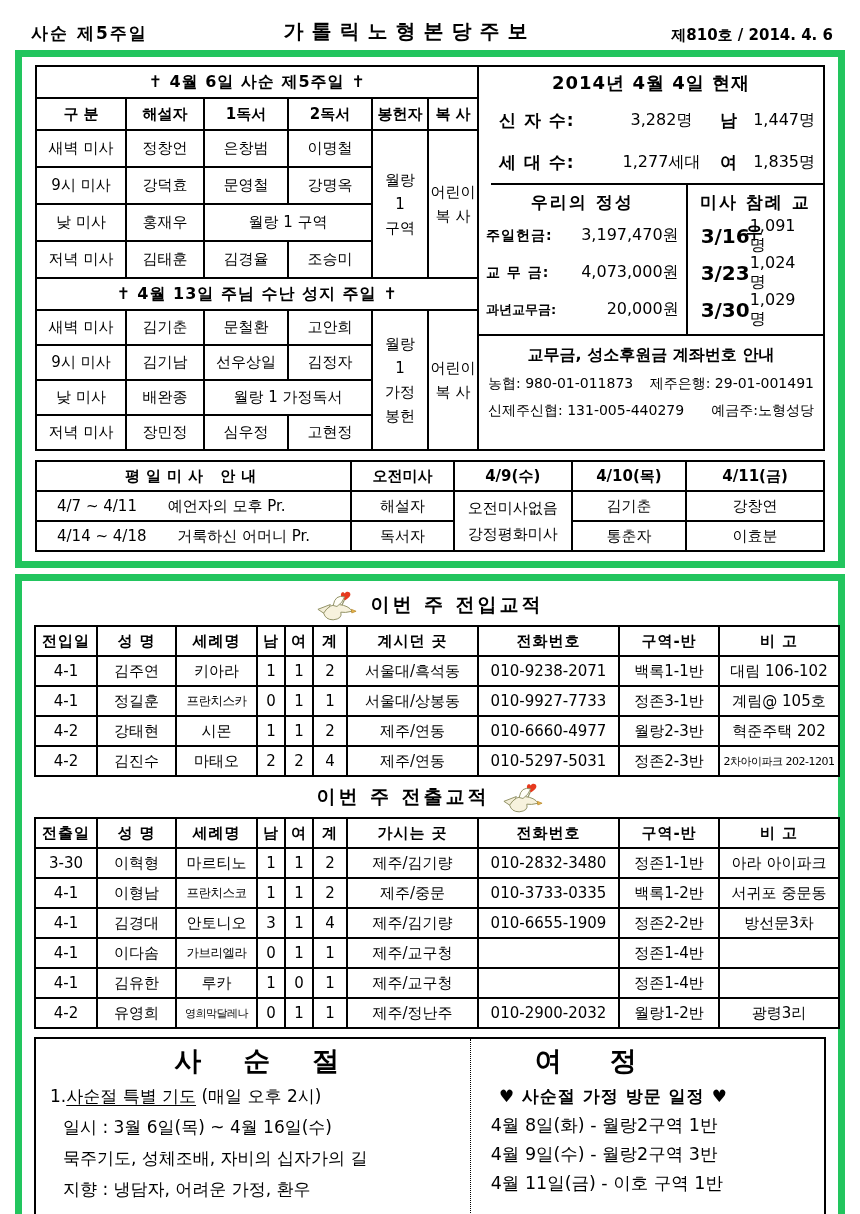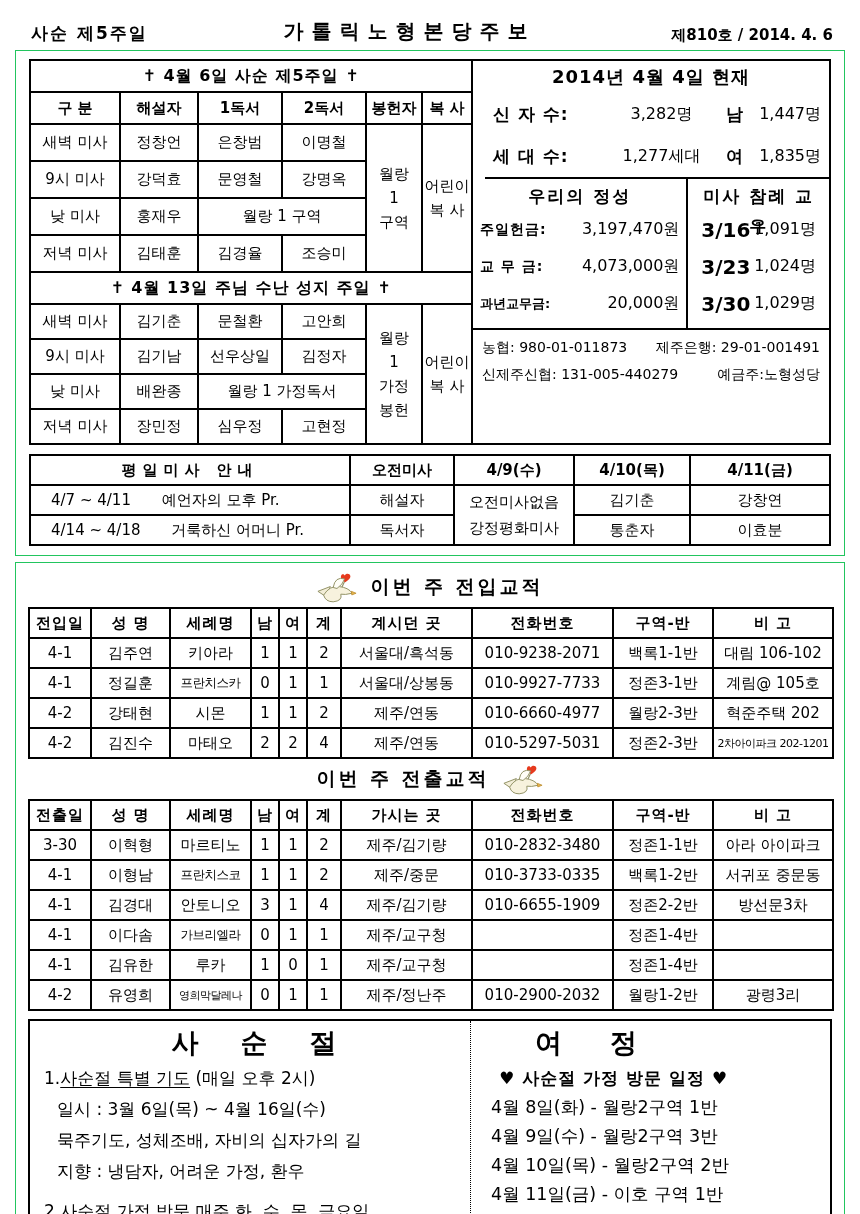--- a/index.html
+++ b/index.html
@@ -8,21 +8,21 @@
     font-family:"DejaVu Sans","Liberation Sans",sans-serif;
     -webkit-font-smoothing:none;
   }
   .page{padding:18px 15px 0;}
   
   .hdr{display:flex;align-items:flex-end;justify-content:space-between;padding:0 12px 5px 16px;}
   .hdr-left{font-size:17px;font-weight:bold;letter-spacing:2px;}
   .hdr-center{font-size:20px;font-weight:bold;letter-spacing:8px;white-space:nowrap;}
   .hdr-right{font-size:15px;font-weight:bold;white-space:nowrap;}
   
-  .box{border:1px solid #22c55e;}
+  .box{border:7px solid #22c55e;}
   table{border-collapse:collapse;}
   
   .top-box{padding:8px 13px 9px;}
   .top-row{display:flex;align-items:stretch;}
   .mass{width:442px;table-layout:fixed;flex:none;}
   .mass td,.mass th{border:2px solid #000;text-align:center;font-size:15px;padding:0 1px;overflow:hidden;white-space:nowrap;}
   .mass .ttl td{height:30px;font-weight:bold;font-size:16px;letter-spacing:1px;}
   .mass .hd th{height:30px;font-weight:bold;}
   .mass .dr td{height:35px;}
   .mass .dr2 td{height:33px;}
@@ -228,20 +228,21 @@
               <span class="att-date">3/23</span>
               <span class="att-val">1,024명</span>
             </div>
             <div class="att-row">
               <span class="att-date">3/30</span>
               <span class="att-val">1,029명</span>
             </div>
           </div>
         </div>
         <div class="s-acct">
+          <div class="acct-title">교무금, 성소후원금 계좌번호 안내</div>
           <div class="acct-line">
             <span>농협: 980-01-011873</span>
             <span>제주은행: 29-01-001491</span>
           </div>
           <div class="acct-line">
             <span>신제주신협: 131-005-440279</span>
             <span>예금주:노형성당</span>
           </div>
         </div>
       </div>
@@ -501,20 +502,19 @@
         <p class="ind">묵주기도, 성체조배, 자비의 십자가의 길</p>
         <p class="ind">지향 : 냉담자, 어려운 가정, 환우</p>
         <p class="gap"><span>2.</span><span class="u">사순절 가정 방문</span><span> 매주 화, 수, 목, 금요일</span></p>
 
       </div>
       <div class="lent-right">
         <div class="lent-h lh-right">여정</div>
         <div class="sched-title">♥ 사순절 가정 방문 일정 ♥</div>
         <div class="sched-line">4월 8일(화) - 월랑2구역 1반</div>
         <div class="sched-line">4월 9일(수) - 월랑2구역 3반</div>
-        <div class="sched-line">4월 10일(목) - 월랑2구역 2반</div>
         <div class="sched-line">4월 11일(금) - 이호 구역 1반</div>
 
       </div>
     </div>
   </div>
 
 </div>
 
 </body></html>

